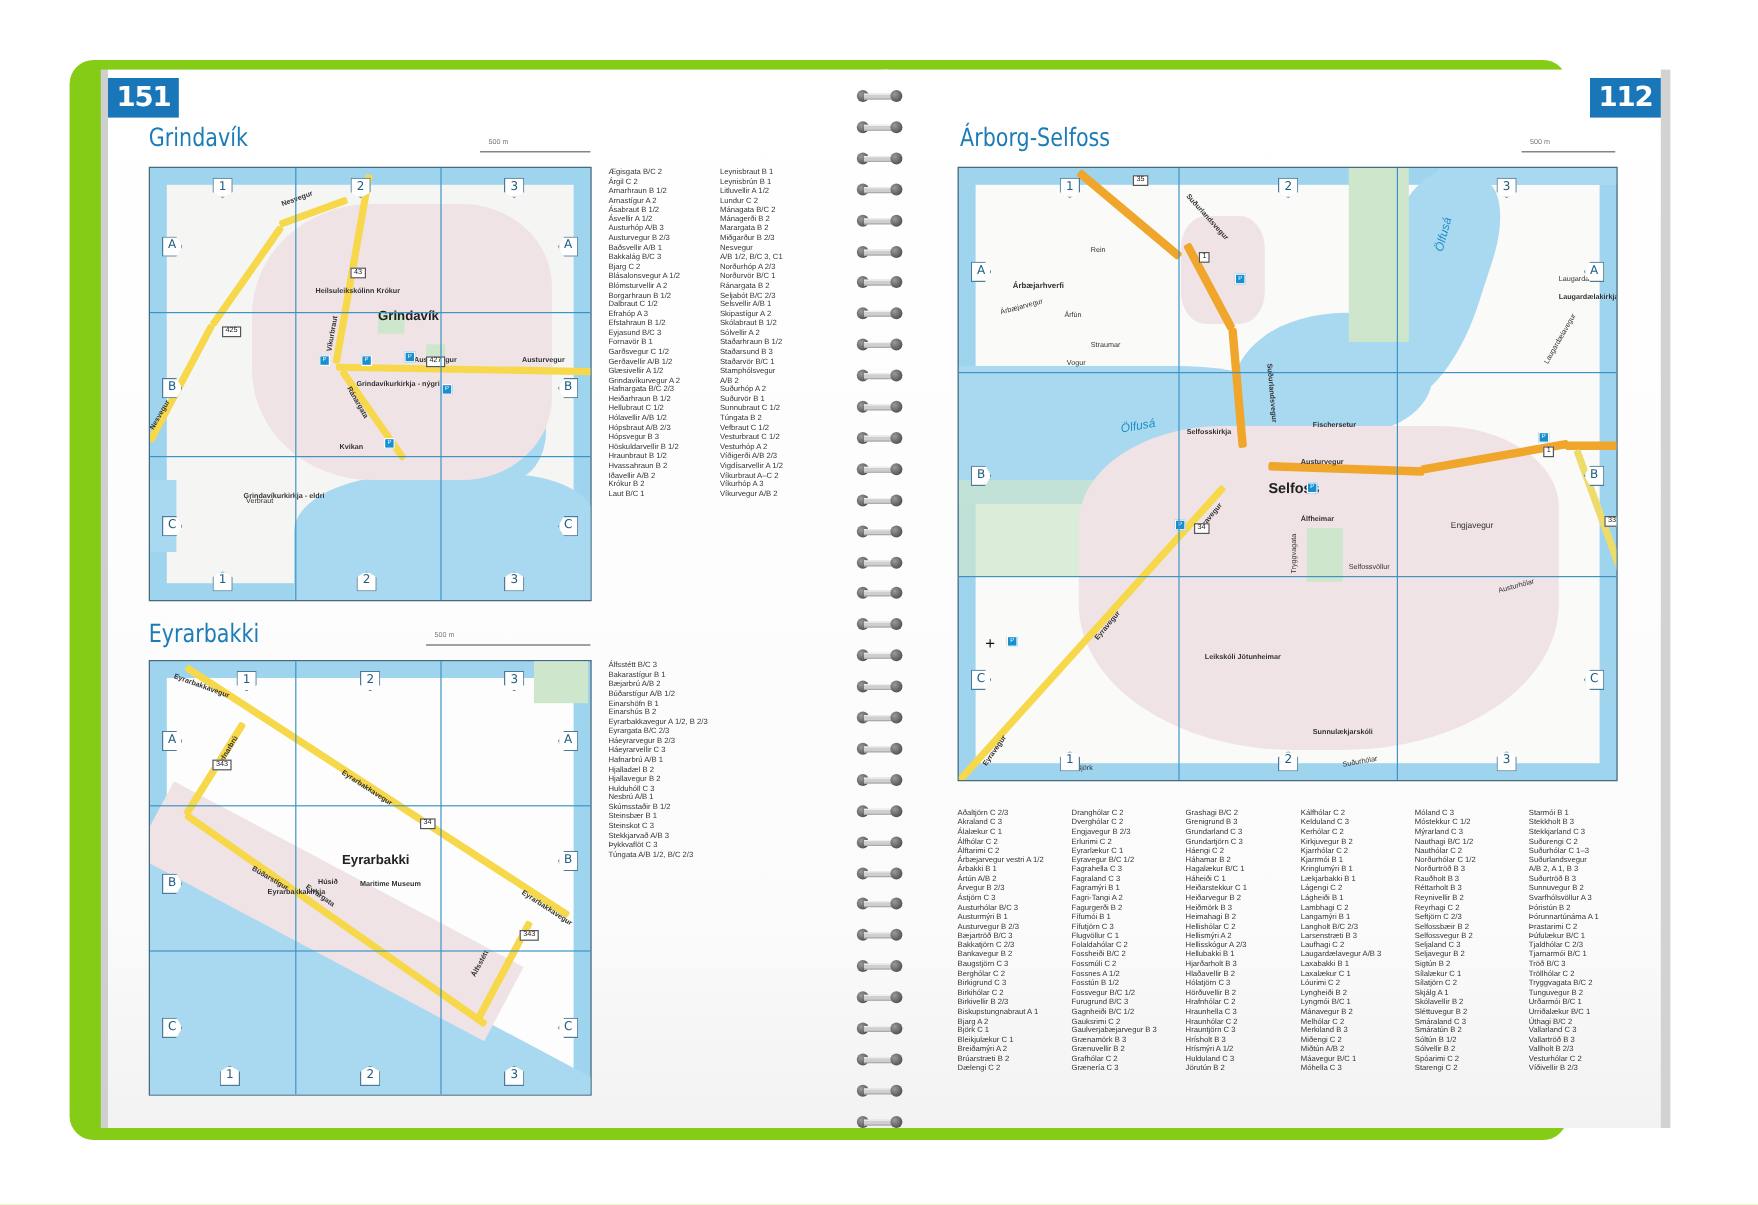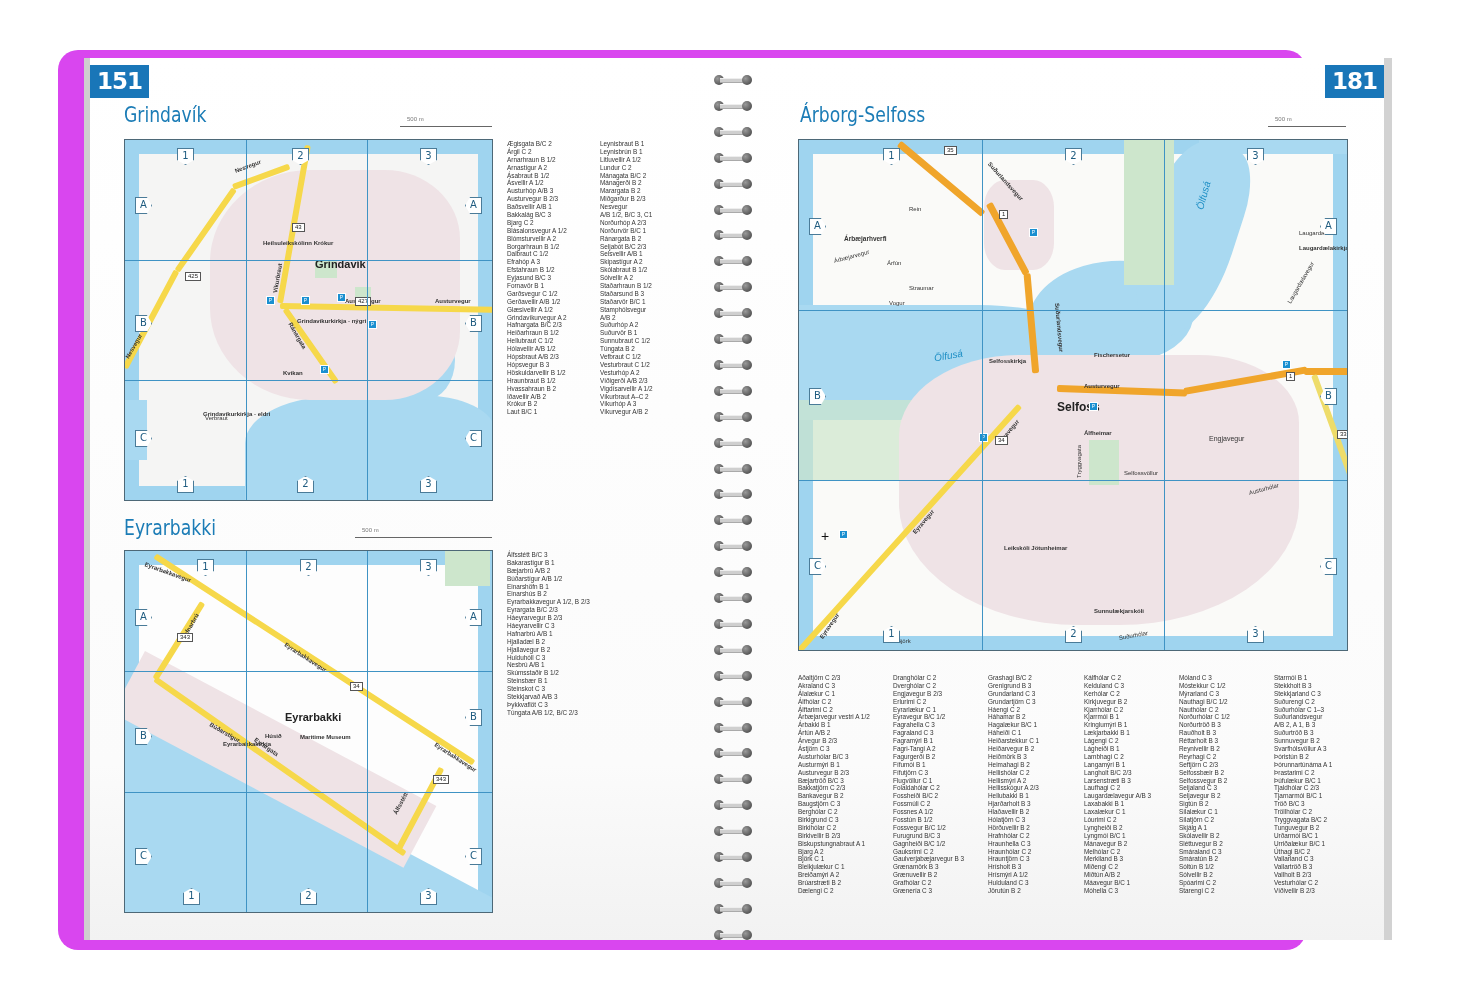--- a/index.html
+++ b/index.html
@@ -1,17 +1,17 @@
 <!DOCTYPE html>
 <html><head>
 <meta charset="utf-8">
 <style>
   html,body{margin:0;padding:0;}
   body{width:1465px;height:1004px;background:#ffffff;position:relative;overflow:hidden;font-family:"Liberation Sans",sans-serif;}
-  .book{position:absolute;left:58px;top:50px;width:1248px;height:900px;background:#d946ef;border-radius:20px;}
+  .book{position:absolute;left:58px;top:50px;width:1248px;height:900px;background:#84cc16;border-radius:20px;}
   .page{position:absolute;top:8px;height:882px;background:linear-gradient(180deg,#ffffff 0%,#fbfbfb 80%,#f2f2f2 100%);}
   .page.left{left:26px;width:650px;border-left:6px solid #cfcfcf;}
   .page.right{left:680px;width:646px;border-right:8px solid #d2d2d2;}
   .spine{position:absolute;left:676px;top:8px;width:4px;height:882px;background:#c9c9c9;}
   .page-num{position:absolute;top:7px;height:33px;background:#1976b8;color:#fff;font-size:23px;font-weight:bold;line-height:33px;padding:0 7px;font-family:"DejaVu Sans",sans-serif;letter-spacing:-1px;}
   .title{position:absolute;font-family:"DejaVu Sans",sans-serif;color:#1b7cb6;font-size:21px;transform:scaleX(0.82);transform-origin:left top;}
   .scalebar{position:absolute;height:10px;border-bottom:1px solid #666;font-size:6px;color:#777;}
   .scalebar span{position:absolute;left:6px;top:0;background:#fff;padding:0 1px;}
   .map{position:absolute;background:#9fd4ef;border:1px solid #4d6877;overflow:hidden;}
   .map .inner{position:absolute;left:14px;top:14px;right:14px;bottom:14px;background:#f5f5f4;}
@@ -254,21 +254,21 @@
         <div>Skúmsstaðir B 1/2</div>
         <div>Steinsbær B 1</div>
         <div>Steinskot C 3</div>
         <div>Stekkjarvað A/B 3</div>
         <div>Þykkvaflöt C 3</div>
         <div>Túngata A/B 1/2, B/C 2/3</div>
       </div>
   </div>
 
   <div class="page right">
-    <div class="page-num" style="right:0;">181</div>
+    <div class="page-num" style="right:0;">112</div>
 
     <div class="title" style="left:62px;top:45px;">Árborg-Selfoss</div>
     <div class="scalebar" style="left:530px;top:58px;width:78px;">
         <span>500 m</span>
       </div>
 
     <div class="map" style="left:60px;top:81px;width:548px;height:510px;">
       <div class="inner" style="background:#fafaf8;"></div>
       <div class="water" style="left:0;top:165px;width:300px;height:115px;border-radius:0 40% 50% 0;"></div>
       <div class="water" style="left:230px;top:120px;width:160px;height:110px;border-radius:40% 60% 30% 30%;transform:rotate(-20deg);"></div>

